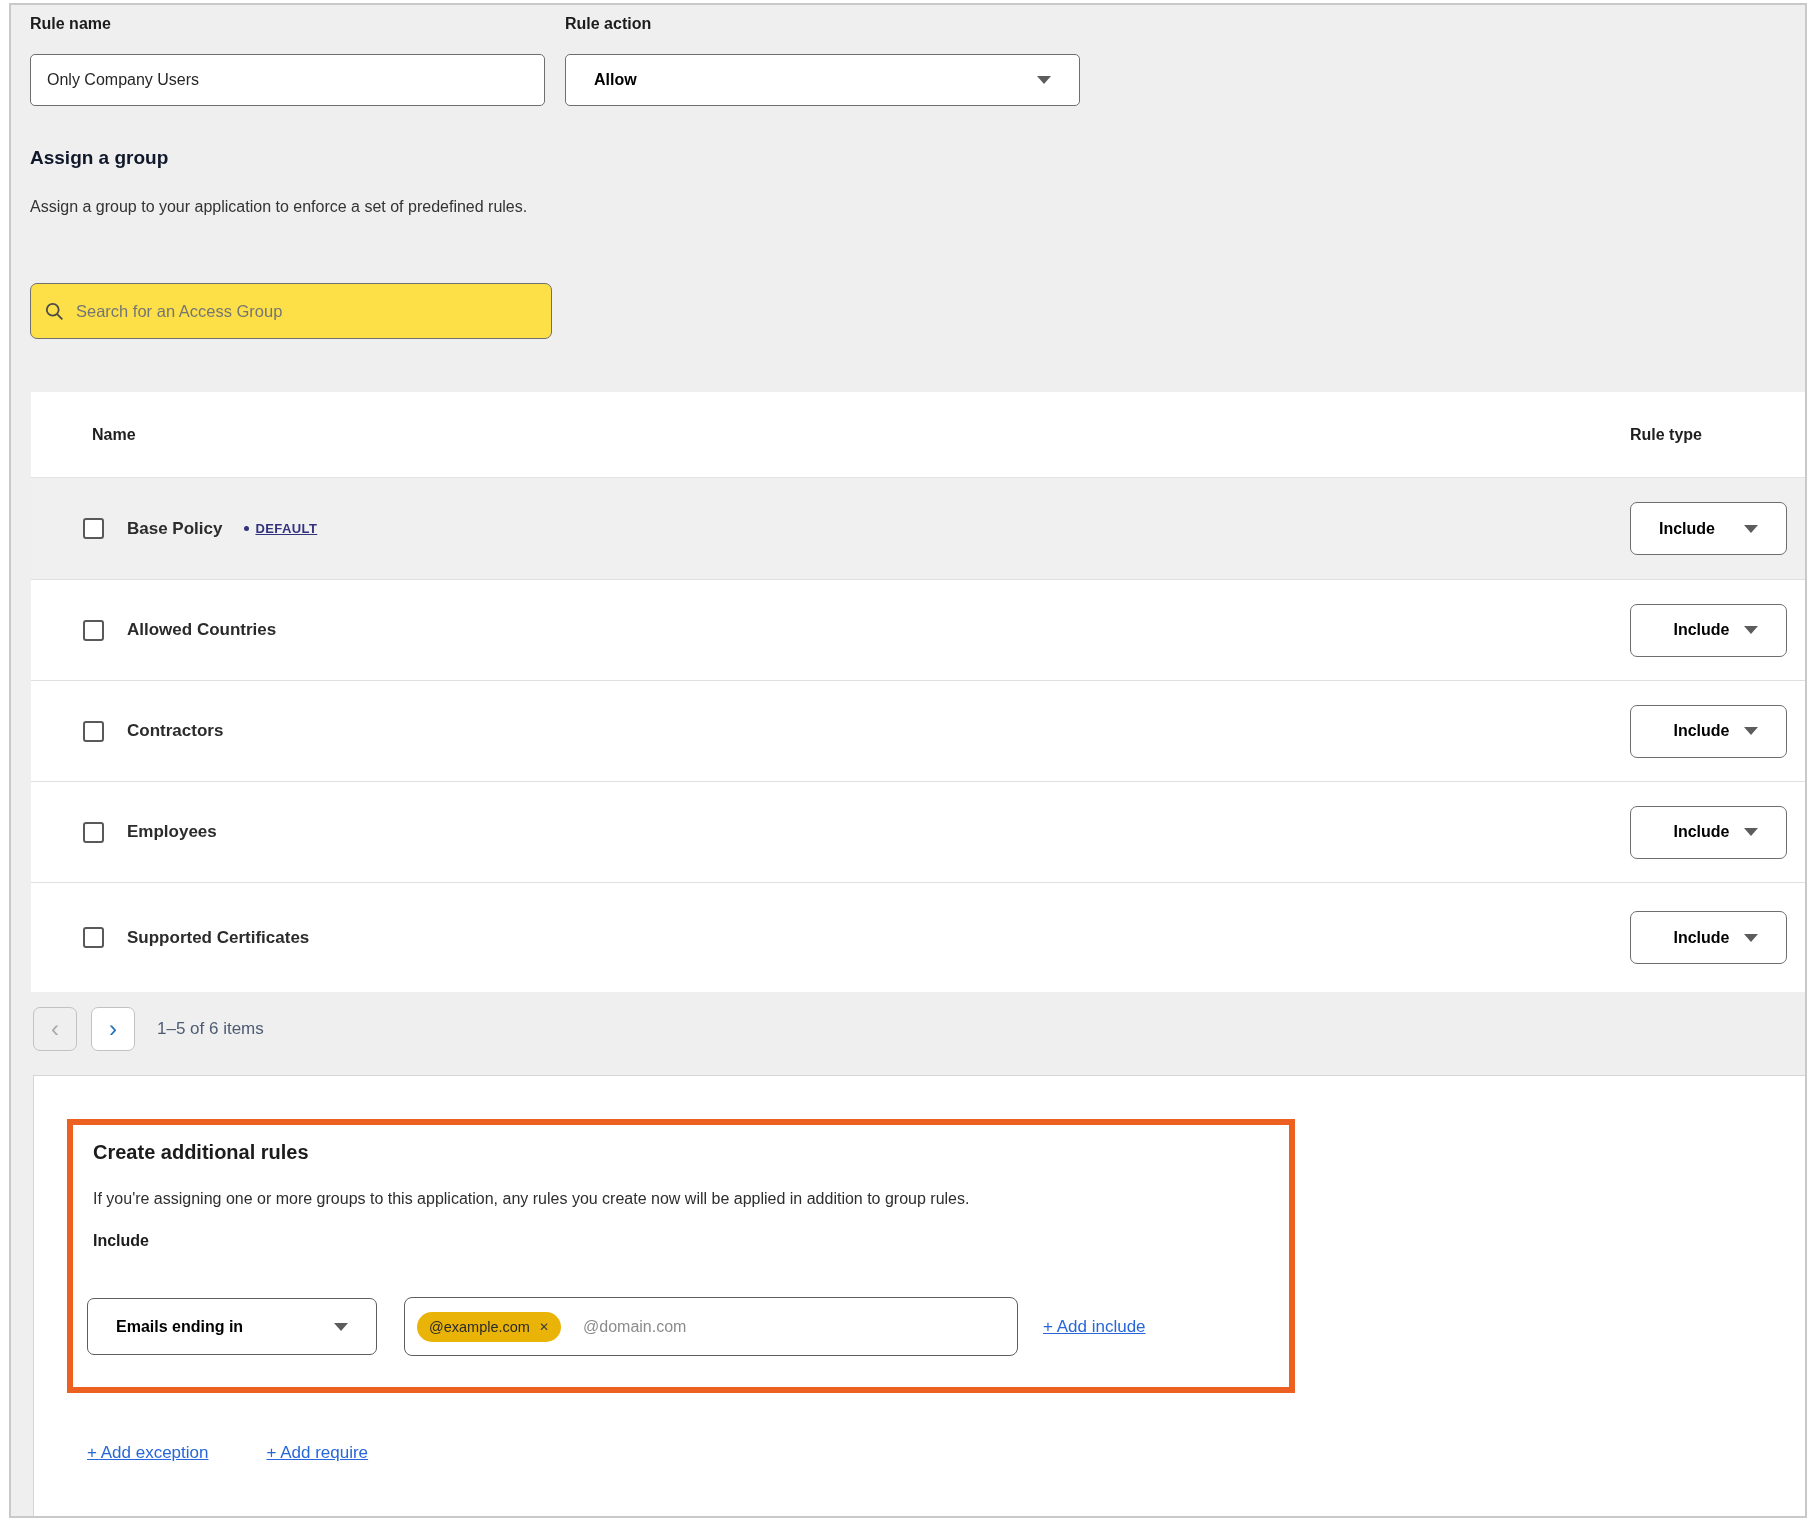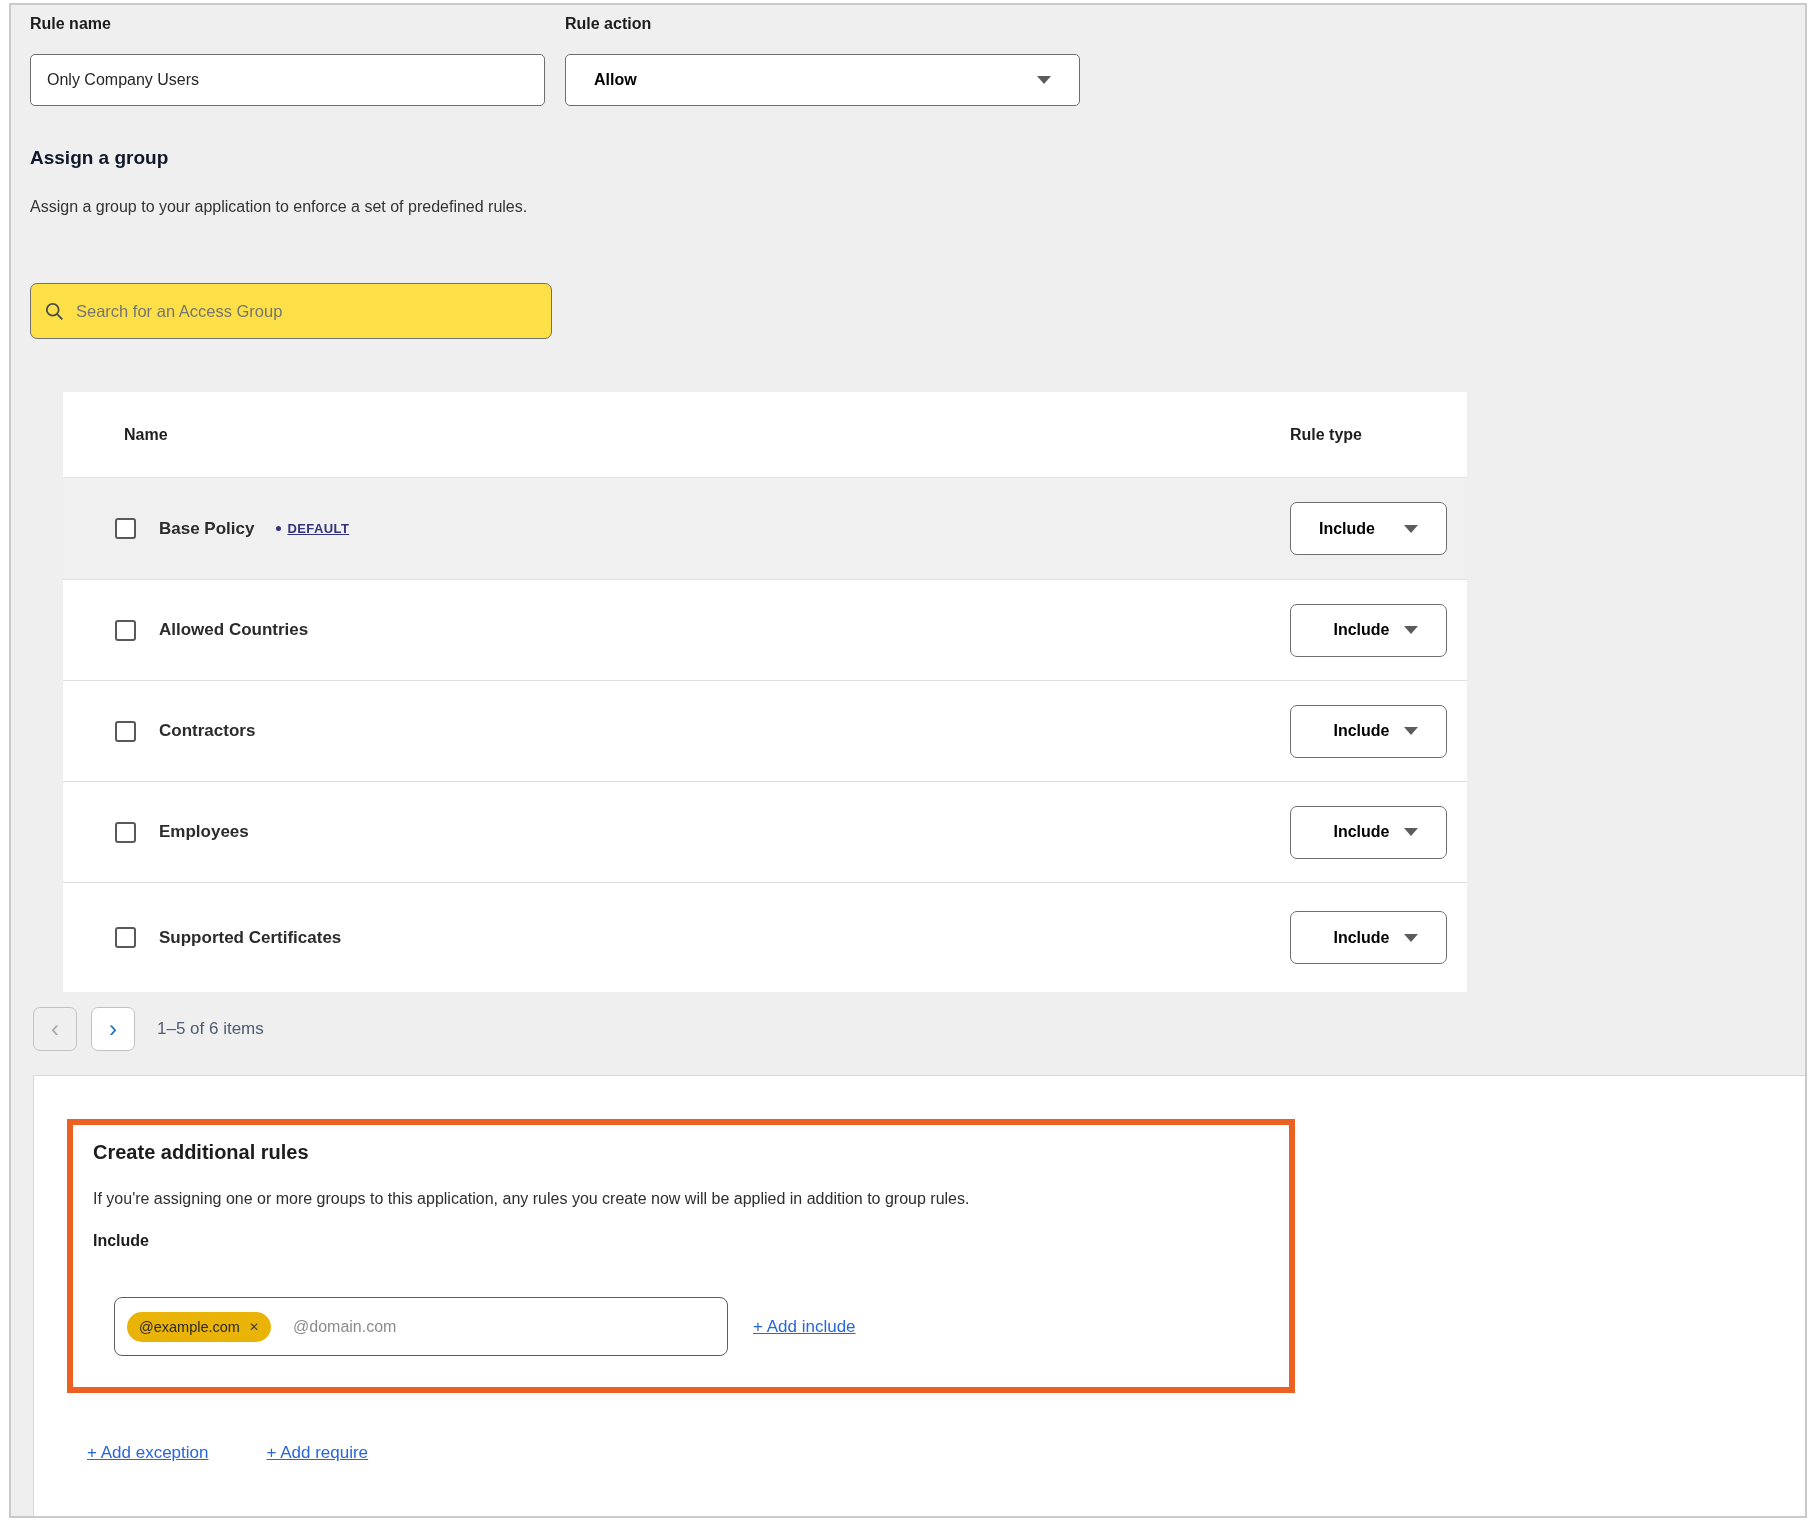--- a/index.html
+++ b/index.html
@@ -76,21 +76,21 @@
   <div class="abs desc" style="left:19px;top:193px;">Assign a group to your application to enforce a set of predefined rules.</div>
 
   <div class="abs search-box" style="left:19px;top:278px;width:522px;">
     <svg width="19" height="19" viewBox="0 0 16 16">
       <circle cx="6.5" cy="6.5" r="5" fill="none" stroke="#4a4a4a" stroke-width="1.5"></circle>
       <line x1="10.2" y1="10.2" x2="14.6" y2="14.6" stroke="#4a4a4a" stroke-width="1.5"></line>
     </svg>
     <input placeholder="Search for an Access Group" style="">
   </div>
 
-  <div class="abs table" style="left:20px;top:387px;width:1404px;margin-left:32px;">
+  <div class="abs table" style="left:20px;top:387px;width:1776px;">
     <div class="thead">
       <div class="th-name">Name</div>
       <div class="th-type">Rule type</div>
     </div>
 
     <div class="trow first">
       <span class="checkbox"></span>
       <span class="row-name">Base Policy</span>
       <span class="badge">
           <span class="dot"></span>
@@ -156,20 +156,24 @@
 
   <div class="abs panel" style="left:22px;top:1070px;width:1775px;height:444px;">
 
     <div class="orange-box">
       <div class="ob-inner">
         <div class="ob-h">Create additional rules</div>
         <div class="ob-p">If you're assigning one or more groups to this application, any rules you create now will be applied in addition to group rules.</div>
         <div class="ob-include">Include</div>
       </div>
       <div class="controls">
+        <div class="select cond-select">
+          <span class="sel-text">Emails ending in</span>
+          <span class="caret"></span>
+        </div>
         <div class="tag-field">
           <span class="pill">
             <span>@example.com</span>
             <span class="x">✕</span>
           </span>
           <span class="tag-placeholder">@domain.com</span>
         </div>
         <span class="link" style="margin-left:25px;">+ Add include</span>
       </div>
     </div>

